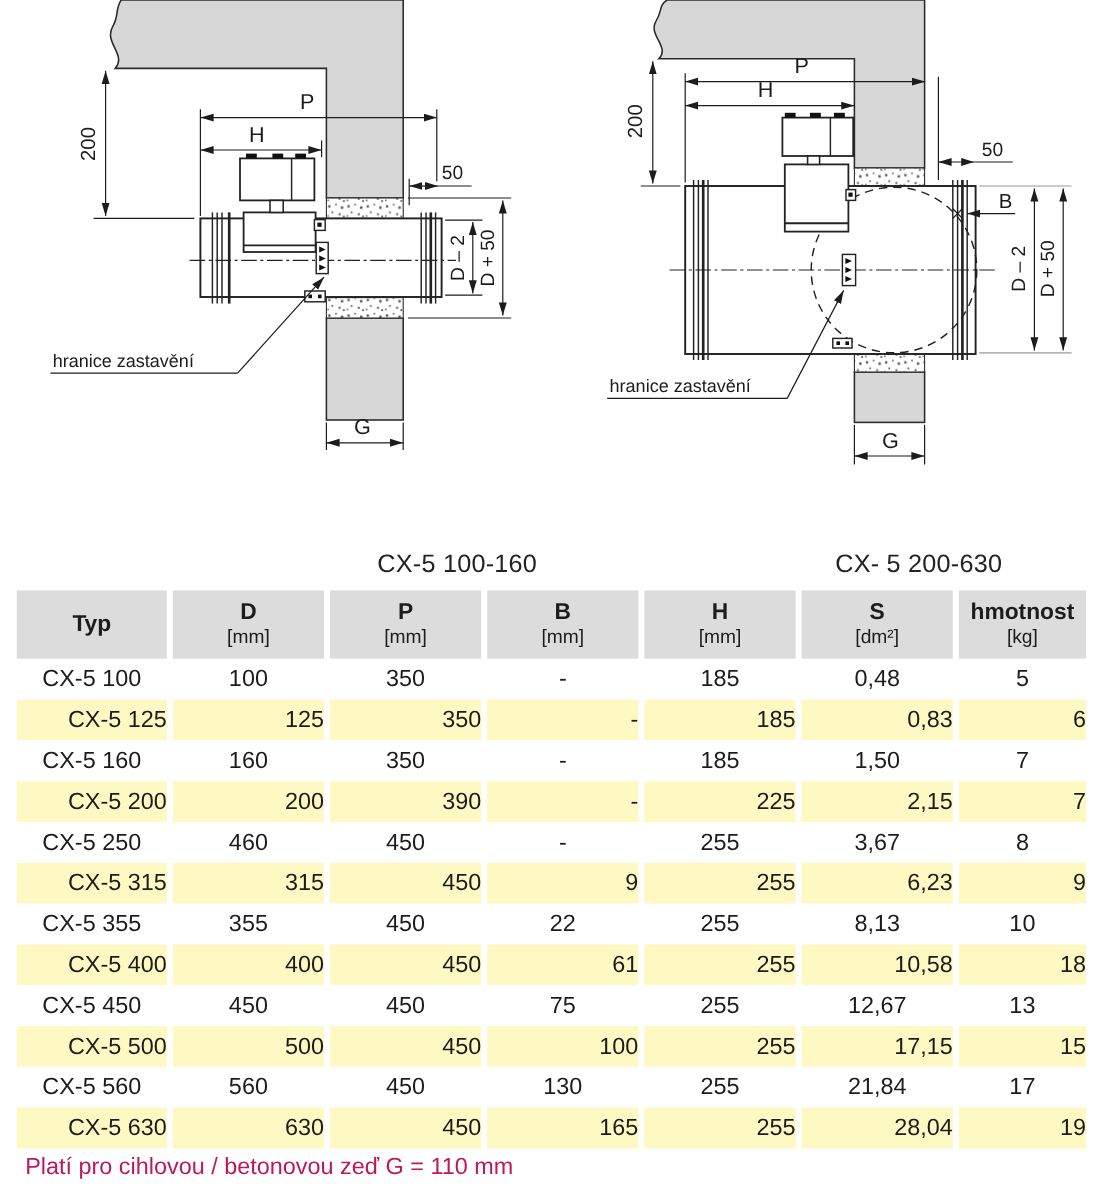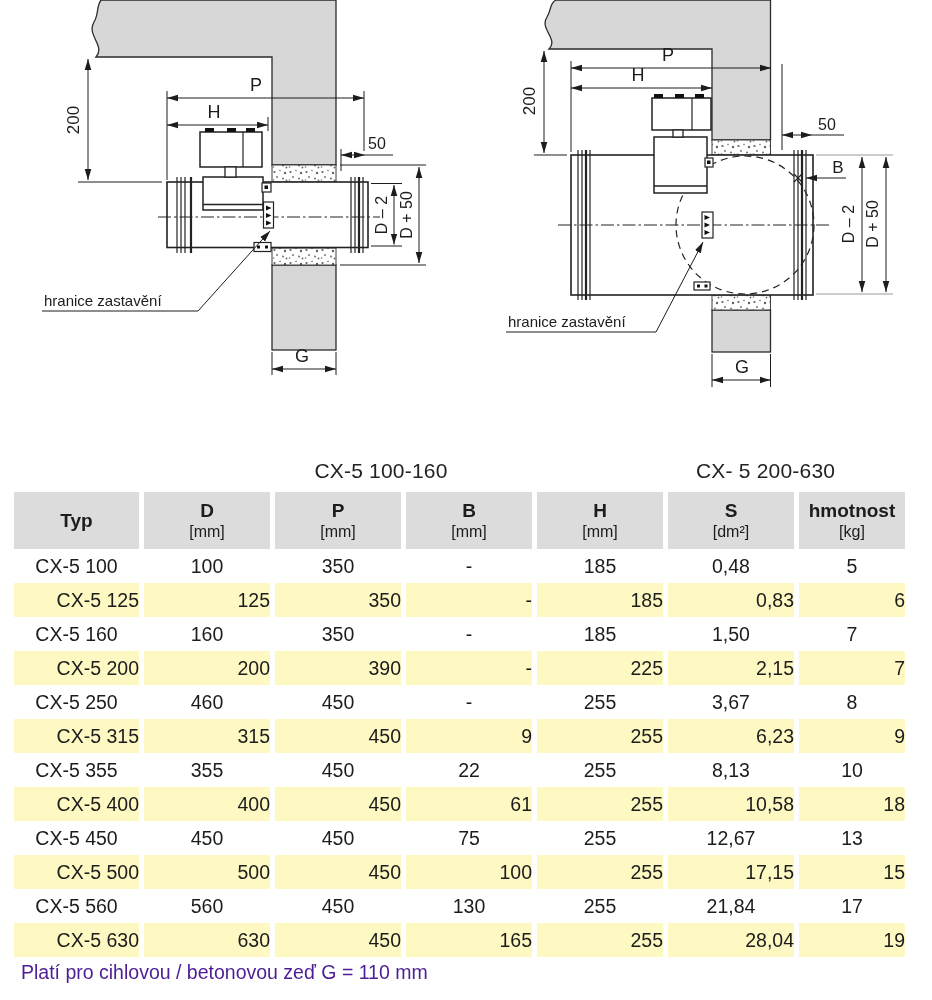--- a/index.html
+++ b/index.html
@@ -13,21 +13,21 @@
   .caption{position:absolute;top:431px;font-size:21px;color:#232323;letter-spacing:0.2px;margin-top:28px;}
   .caption-left{left:236px;width:290px;text-align:center;}
   .caption-right{right:6px;width:230px;text-align:left;}
   table.tbl{position:absolute;top:492px;left:9px;width:901px;table-layout:fixed;
             border-collapse:separate;border-spacing:5px 0;}
   table.tbl th{background:#dcdcdc;height:57px;padding:0;vertical-align:middle;
                font-size:19px;font-weight:bold;text-align:center;}
   table.tbl th .cu{font-weight:normal;font-size:16px;margin-top:1px;}
   table.tbl td{height:34px;padding:0;text-align:center;font-size:19.5px;background:#fff;}
   table.tbl tr.alt td{background:#fef9c3;text-align:right;}
-  .footnote{position:absolute;top:961px;left:21px;font-size:19.5px;color:#4c1d95;text-align:center;}
+  .footnote{position:absolute;top:961px;left:21px;font-size:19.5px;color:#be185d;text-align:center;}
 </style>
 </head>
 <body>
 
 <div class="page">
 
   <svg id="diagL" class="diag" width="466" height="410" viewBox="0 0 466 410">
     <defs>
       <marker id="ahL" markerUnits="userSpaceOnUse" markerWidth="11" markerHeight="8" viewBox="0 0 11 8" refX="11" refY="4" orient="auto-start-reverse">
         <path d="M11,4 L0,0.7 L0,7.3 Z" fill="#1c1c1c"></path>

